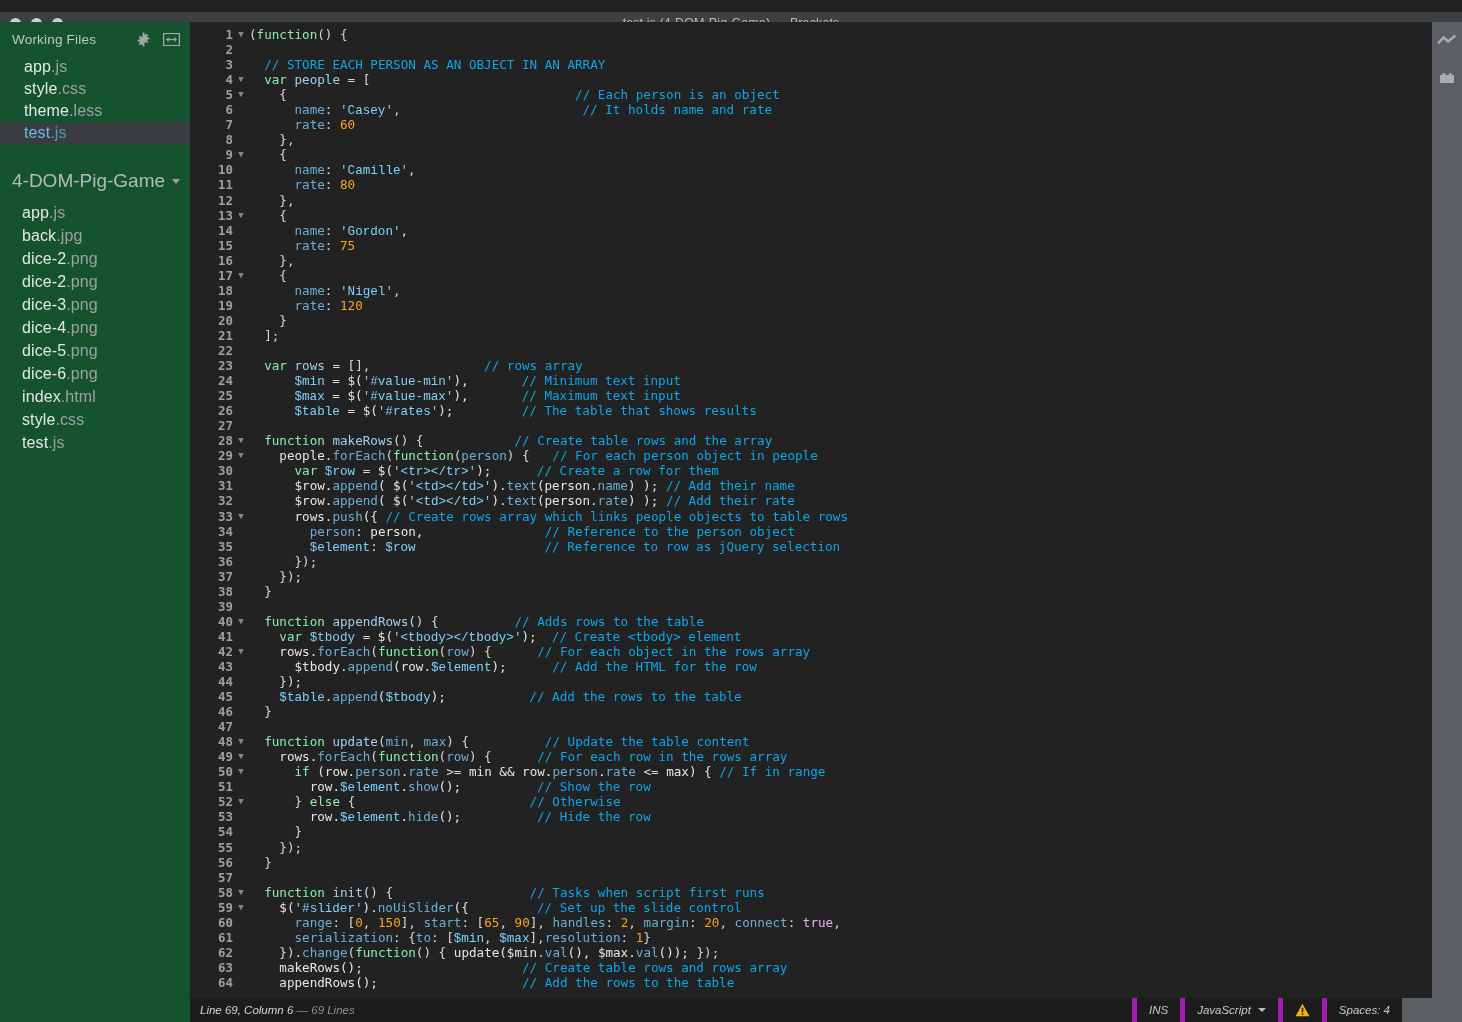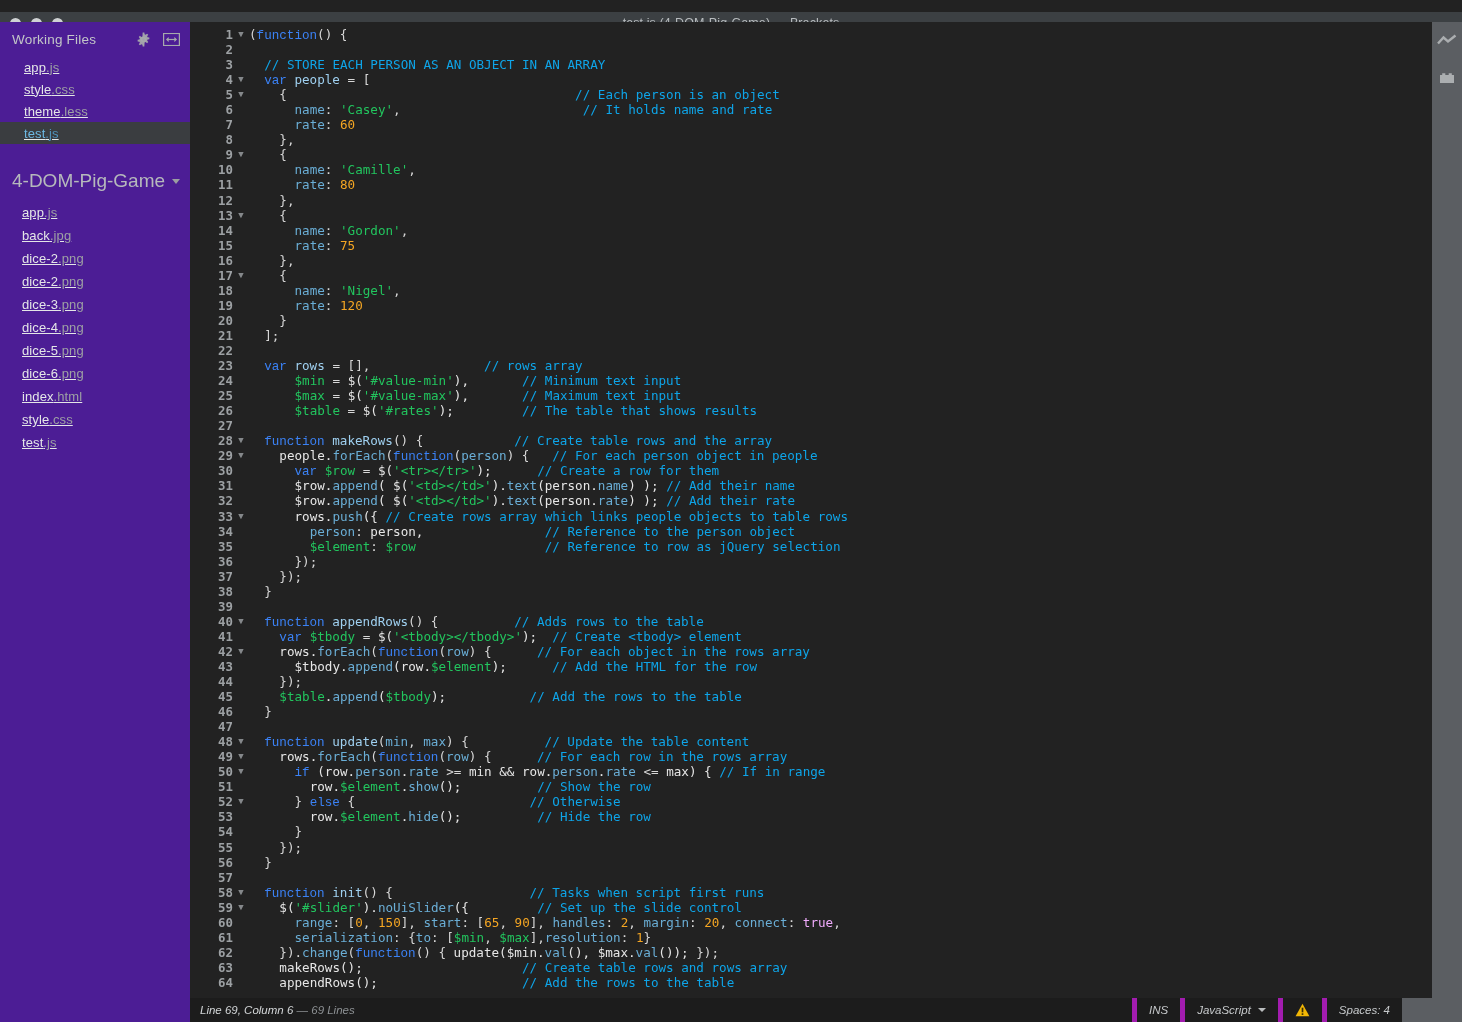--- a/index.html
+++ b/index.html
@@ -20,37 +20,36 @@
   }
   .titlebar .title{
     font-size:12.5px; color:#b8bcbf; letter-spacing:.1px;
   }
   .lights{ position:absolute; left:10px; top:0; height:22px; display:flex; align-items:center; gap:10px; }
   .light{ width:11px; height:11px; border-radius:50%; background:#cfd2d4; }
 
   
   .sidebar{
     position:absolute; left:0; top:22px; width:190px; height:1000px;
-    background:#4c1d95; overflow:hidden;
+    background:#14532d; overflow:hidden;
   }
   .wf-header{
     height:34px; display:flex; align-items:center; padding:0 10px 0 12px;
   }
   .wf-title{
     font-size:13.5px; color:#c3c6c8; flex:1; letter-spacing:.2px;
   }
   .wf-icons{ display:flex; align-items:center; gap:12px; }
   .icon-btn{ display:flex; align-items:center; justify-content:center; cursor:pointer; }
 
   .file-list{ padding:0; }
   .file-item{
     height:22px; display:flex; align-items:center;
-    padding-left:24px; font-size:13px; color:#e4e6e7; cursor:pointer;
+    padding-left:24px; font-size:16px; color:#e4e6e7; cursor:pointer;
     letter-spacing:.1px;
-    text-decoration:underline;
   }
   .file-item .ext{ color:#9ea1a4; }
   .file-item.active{ background:#3a3d40; }
   .file-item.active .base{ color:#6cb9e3; }
   .file-item.active .ext{ color:#4f93bb; }
 
   .wf-gap{ height:22px; }
 
   .project-header{
     height:30px; display:flex; align-items:center; padding-left:12px;
@@ -82,25 +81,25 @@
     font-family:"DejaVu Sans Mono", monospace; font-size:12.4px;
   }
   .fold{
     width:16px; min-width:16px; text-align:center;
     color:#85888b; font-size:9px; line-height:15.05px;
     cursor:pointer;
   }
   .src{ flex:1; color:#d4d4d4; }
 
   
-  .kw   { color:#3b82f6;font-family:Liberation Mono, monospace; }      
+  .kw   { color:#86efac; }      
   .def  { color:#9fd0f0; }      
   .var  { color:#6aaed6; }      
   .prop { color:#6aaed6; }
-  .str  { color:#22c55e; }      
+  .str  { color:#7dd3fc;font-family:Liberation Mono, monospace; }      
   .num  { color:#f5a623; }      
   .com  { color:#0ea5e9; }      
   .atom { color:#f0abfc; }
   .pun  { color:#d8d8d8; }
   .plain{ color:#e6e6e6; }
 
   
   .rtoolbar{
     position:absolute; right:0; top:22px; width:30px; height:1000px;
     background:#5b5e62;

